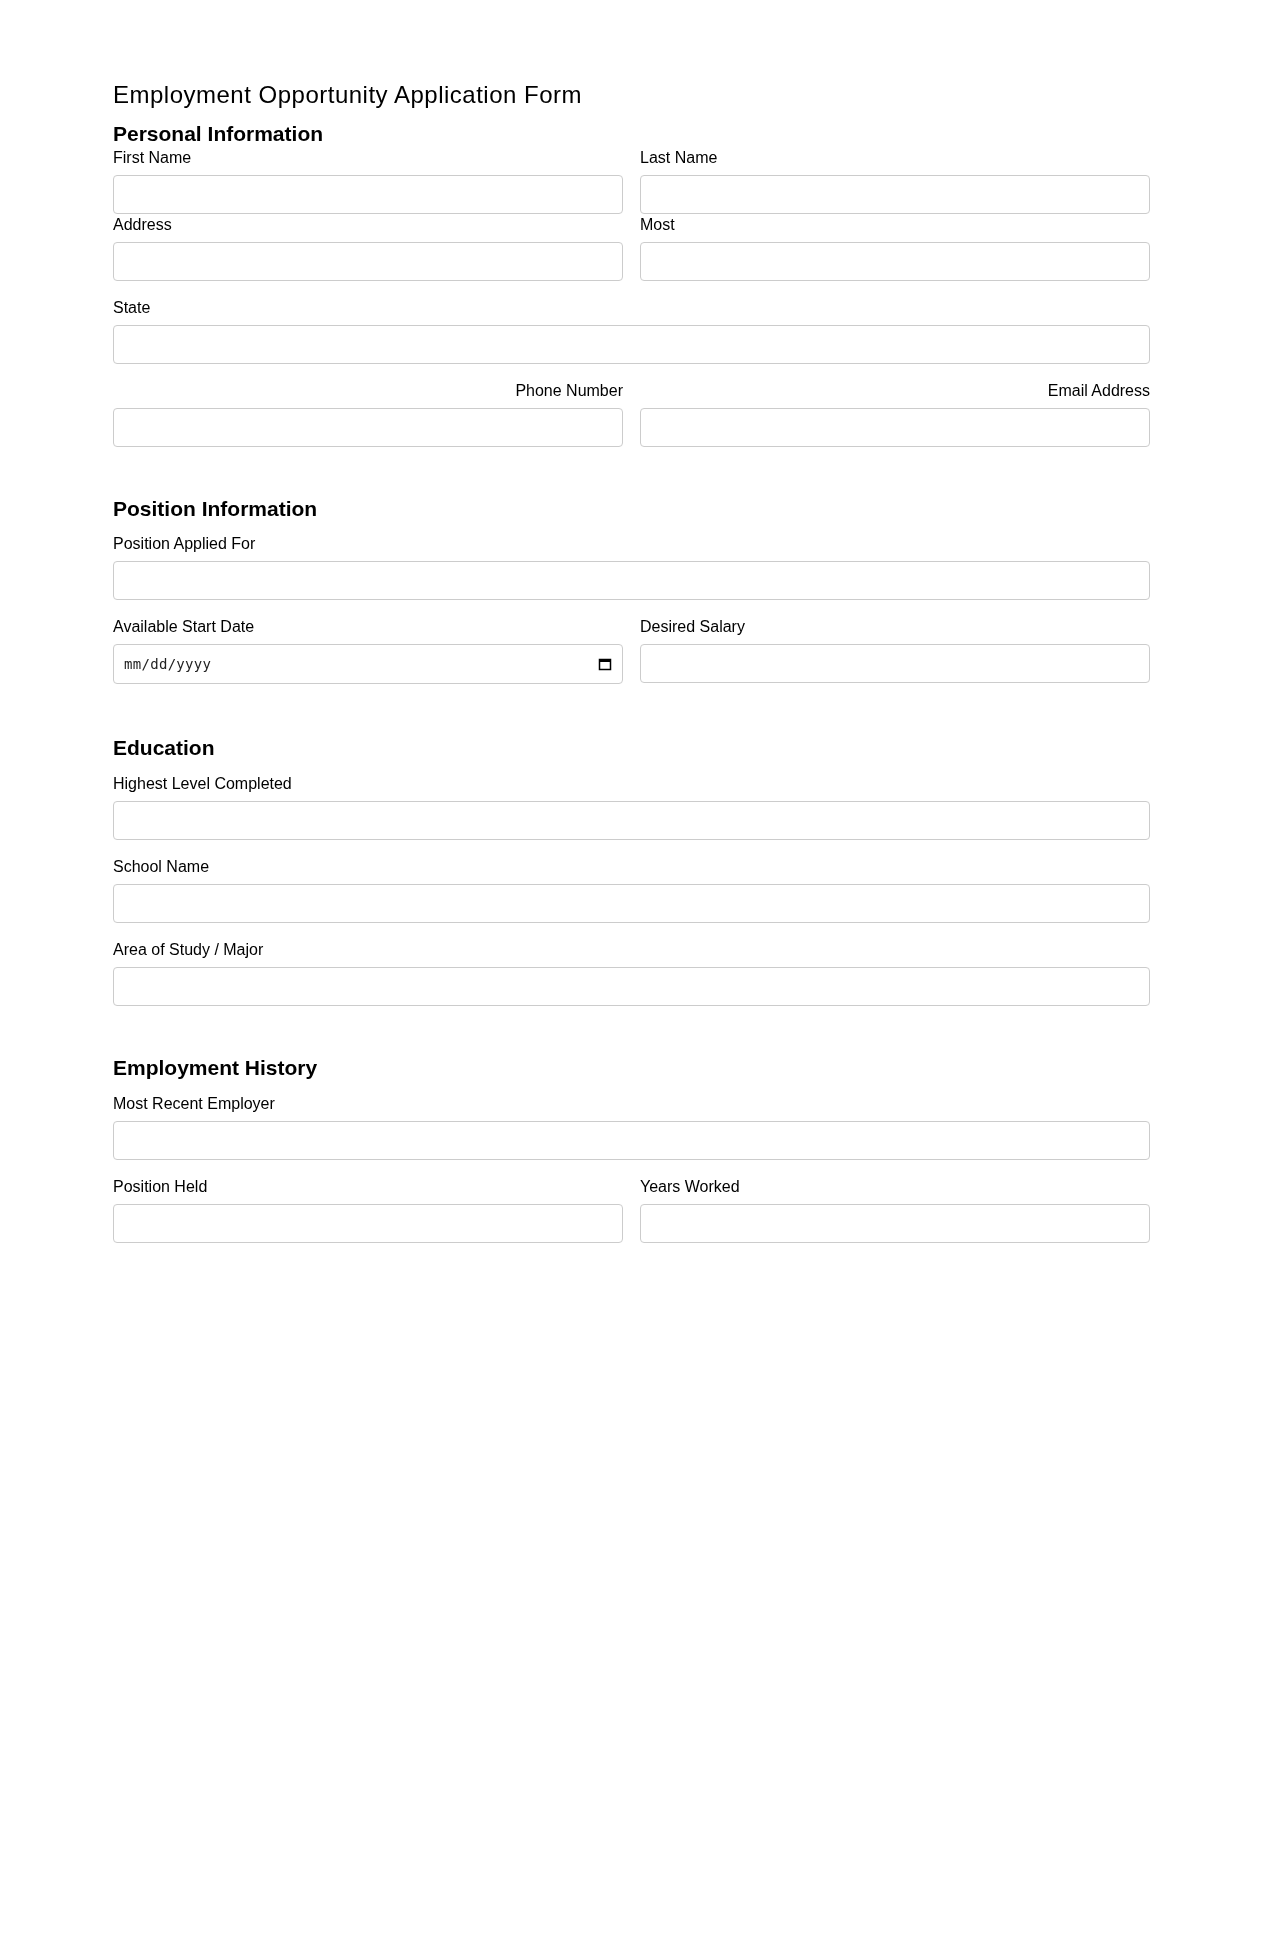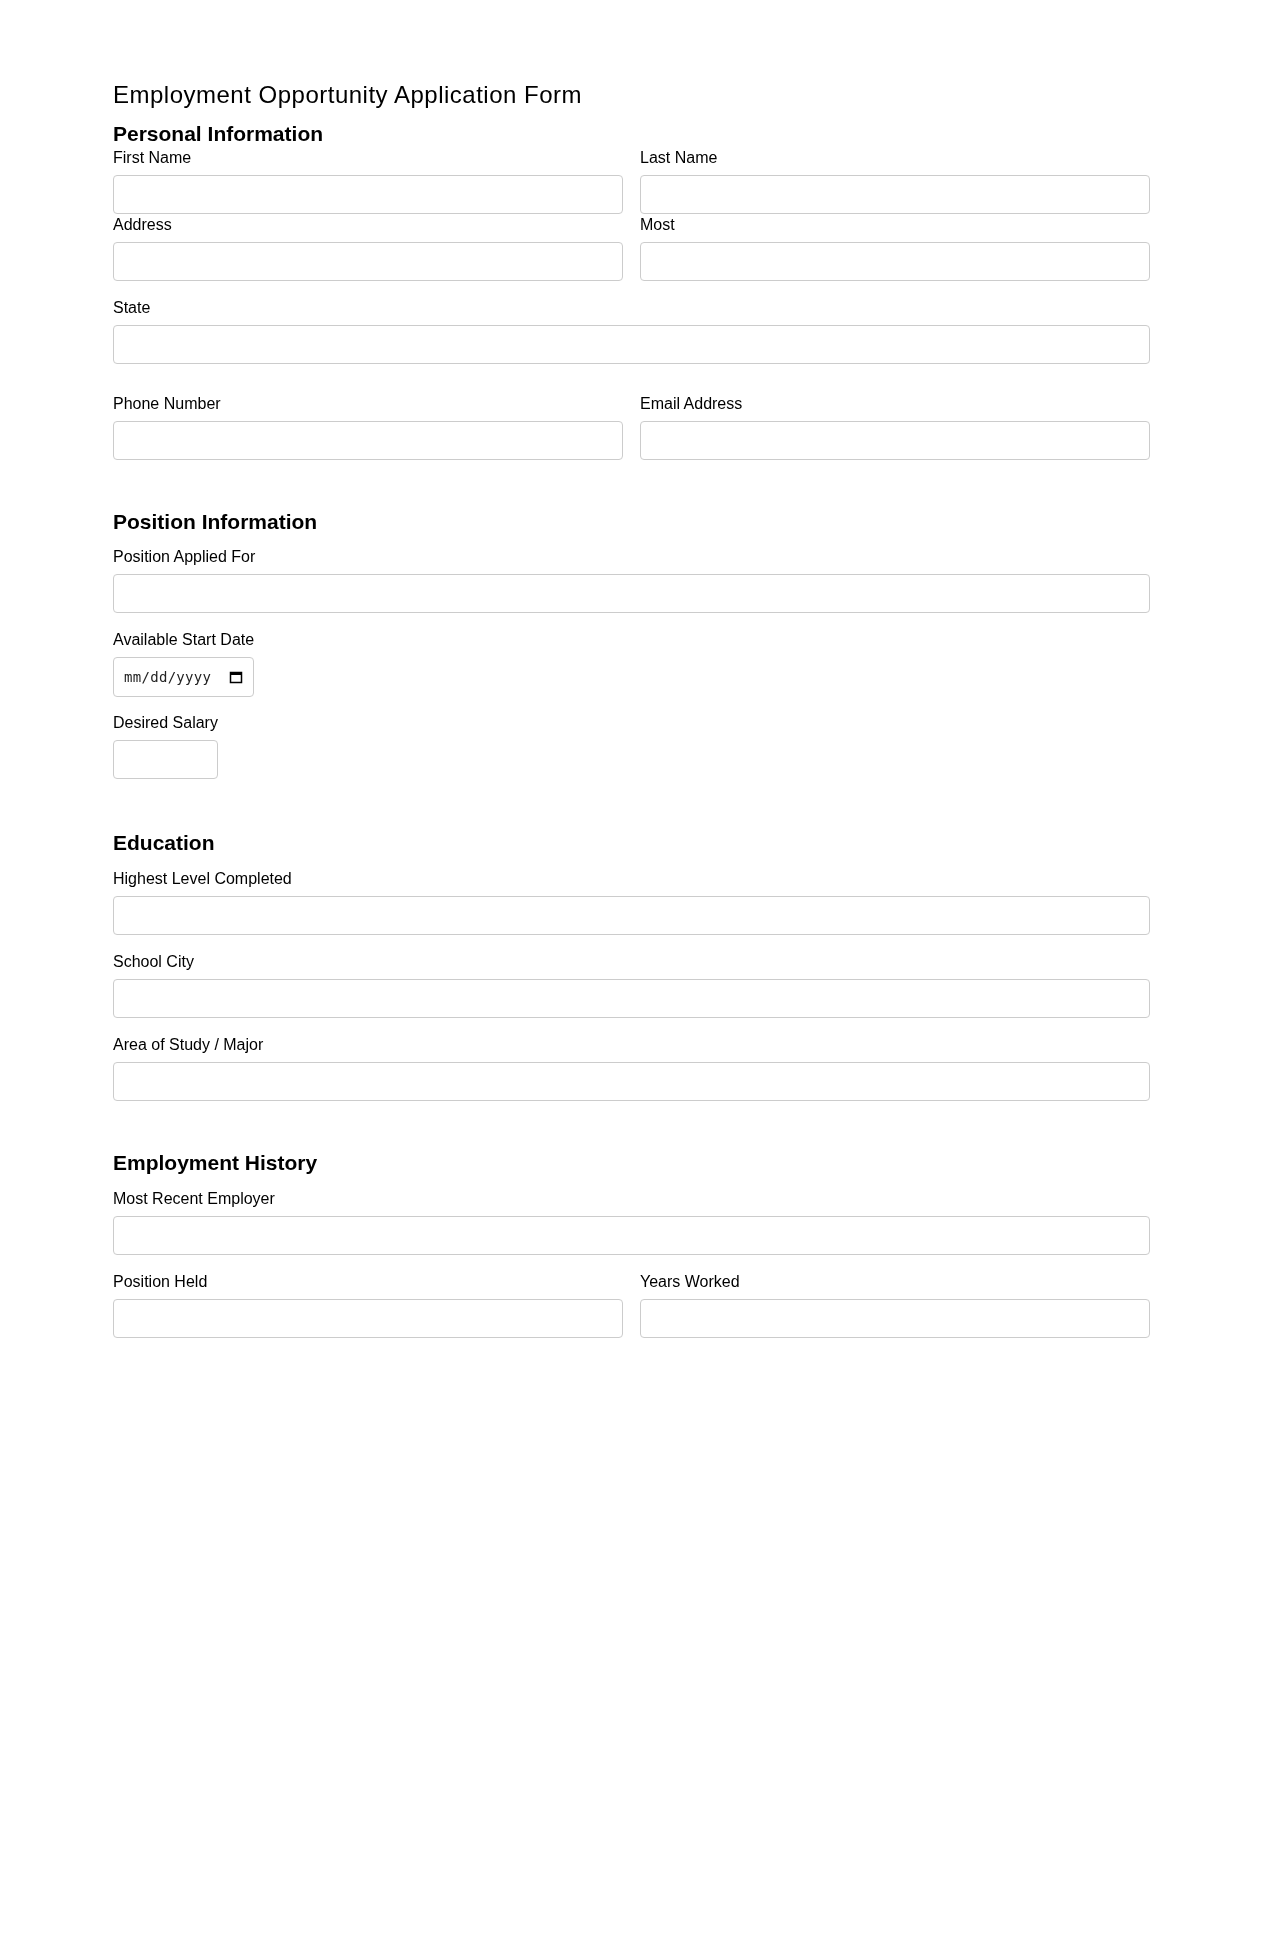--- a/index.html
+++ b/index.html
@@ -113,21 +113,21 @@
       </div>
     </div>
 
     <div class="row" style="margin-top:18px;">
       <div class="field">
         <label class="label">State</label>
         <div class="input"></div>
       </div>
     </div>
 
-    <div class="row" style="margin-top:31px;">
+    <div class="row" style="margin-top:18px;text-align:right;">
       <div class="field">
         <label class="label">Phone Number</label>
         <div class="input"></div>
       </div>
       <div class="field">
         <label class="label">Email Address</label>
         <div class="input"></div>
       </div>
     </div>
   </div>
@@ -135,21 +135,21 @@
   <div class="section" style="margin-top:50px;">
     <h2 class="section-heading">Position Information</h2>
 
     <div class="row" style="margin-top:14px;">
       <div class="field">
         <label class="label">Position Applied For</label>
         <div class="input"></div>
       </div>
     </div>
 
-    <div class="row" style="margin-top:18px; align-items:flex-start;flex-direction:column;">
+    <div class="row" style="margin-top:18px; align-items:flex-start;">
       <div class="field">
         <label class="label">Available Start Date</label>
         <div class="input date-input">
           <span class="date-placeholder">mm/dd/yyyy</span>
           <span class="calendar-icon">
             <svg width="14" height="14" viewBox="0 0 14 14">
               <rect x="1.5" y="2.5" width="11" height="10" fill="none" stroke="#000" stroke-width="1.5"></rect>
               <rect x="1.5" y="2.5" width="11" height="2.5" fill="#000"></rect>
             </svg>
           </span>
@@ -167,21 +167,21 @@
 
     <div class="row" style="margin-top:15px;">
       <div class="field">
         <label class="label">Highest Level Completed</label>
         <div class="input"></div>
       </div>
     </div>
 
     <div class="row" style="margin-top:18px;">
       <div class="field">
-        <label class="label">School City</label>
+        <label class="label">School Name</label>
         <div class="input"></div>
       </div>
     </div>
 
     <div class="row" style="margin-top:18px;">
       <div class="field">
         <label class="label">Area of Study / Major</label>
         <div class="input"></div>
       </div>
     </div>

